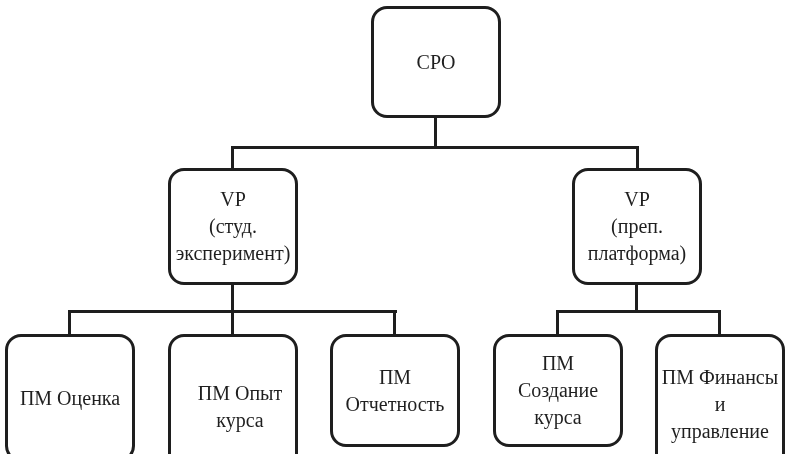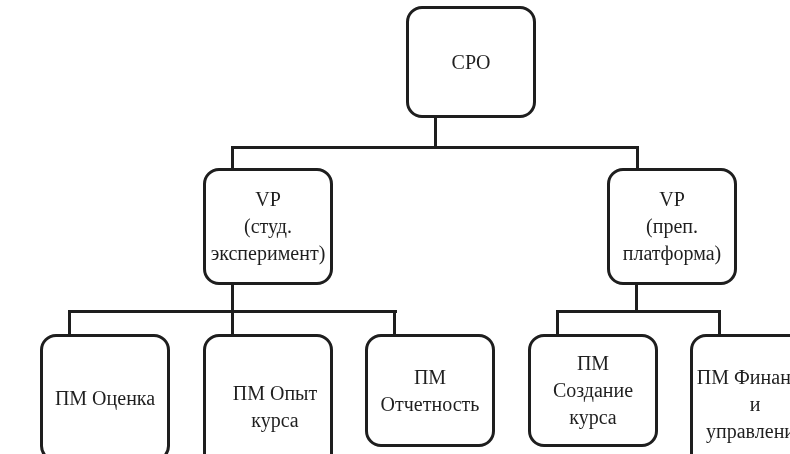--- a/index.html
+++ b/index.html
@@ -25,21 +25,20 @@
     display: flex;
     align-items: center;
     justify-content: center;
     text-align: center;
     font-size: 20px;
     line-height: 27px;
     color: #1f1f1f;
     white-space: pre-line;
     padding: 2px;
     z-index: 2;
-    margin-left: 35px;
   }
   .line {
     position: absolute;
     background: #1e1e1e;
     z-index: 1;
   }
   
   .n-cpo        { left: 371px; top: 6px;   height: 112px; }
   .n-vp-student { left: 168px; top: 168px; height: 117px; }
   .n-vp-platform{ left: 572px; top: 168px; height: 117px; }

